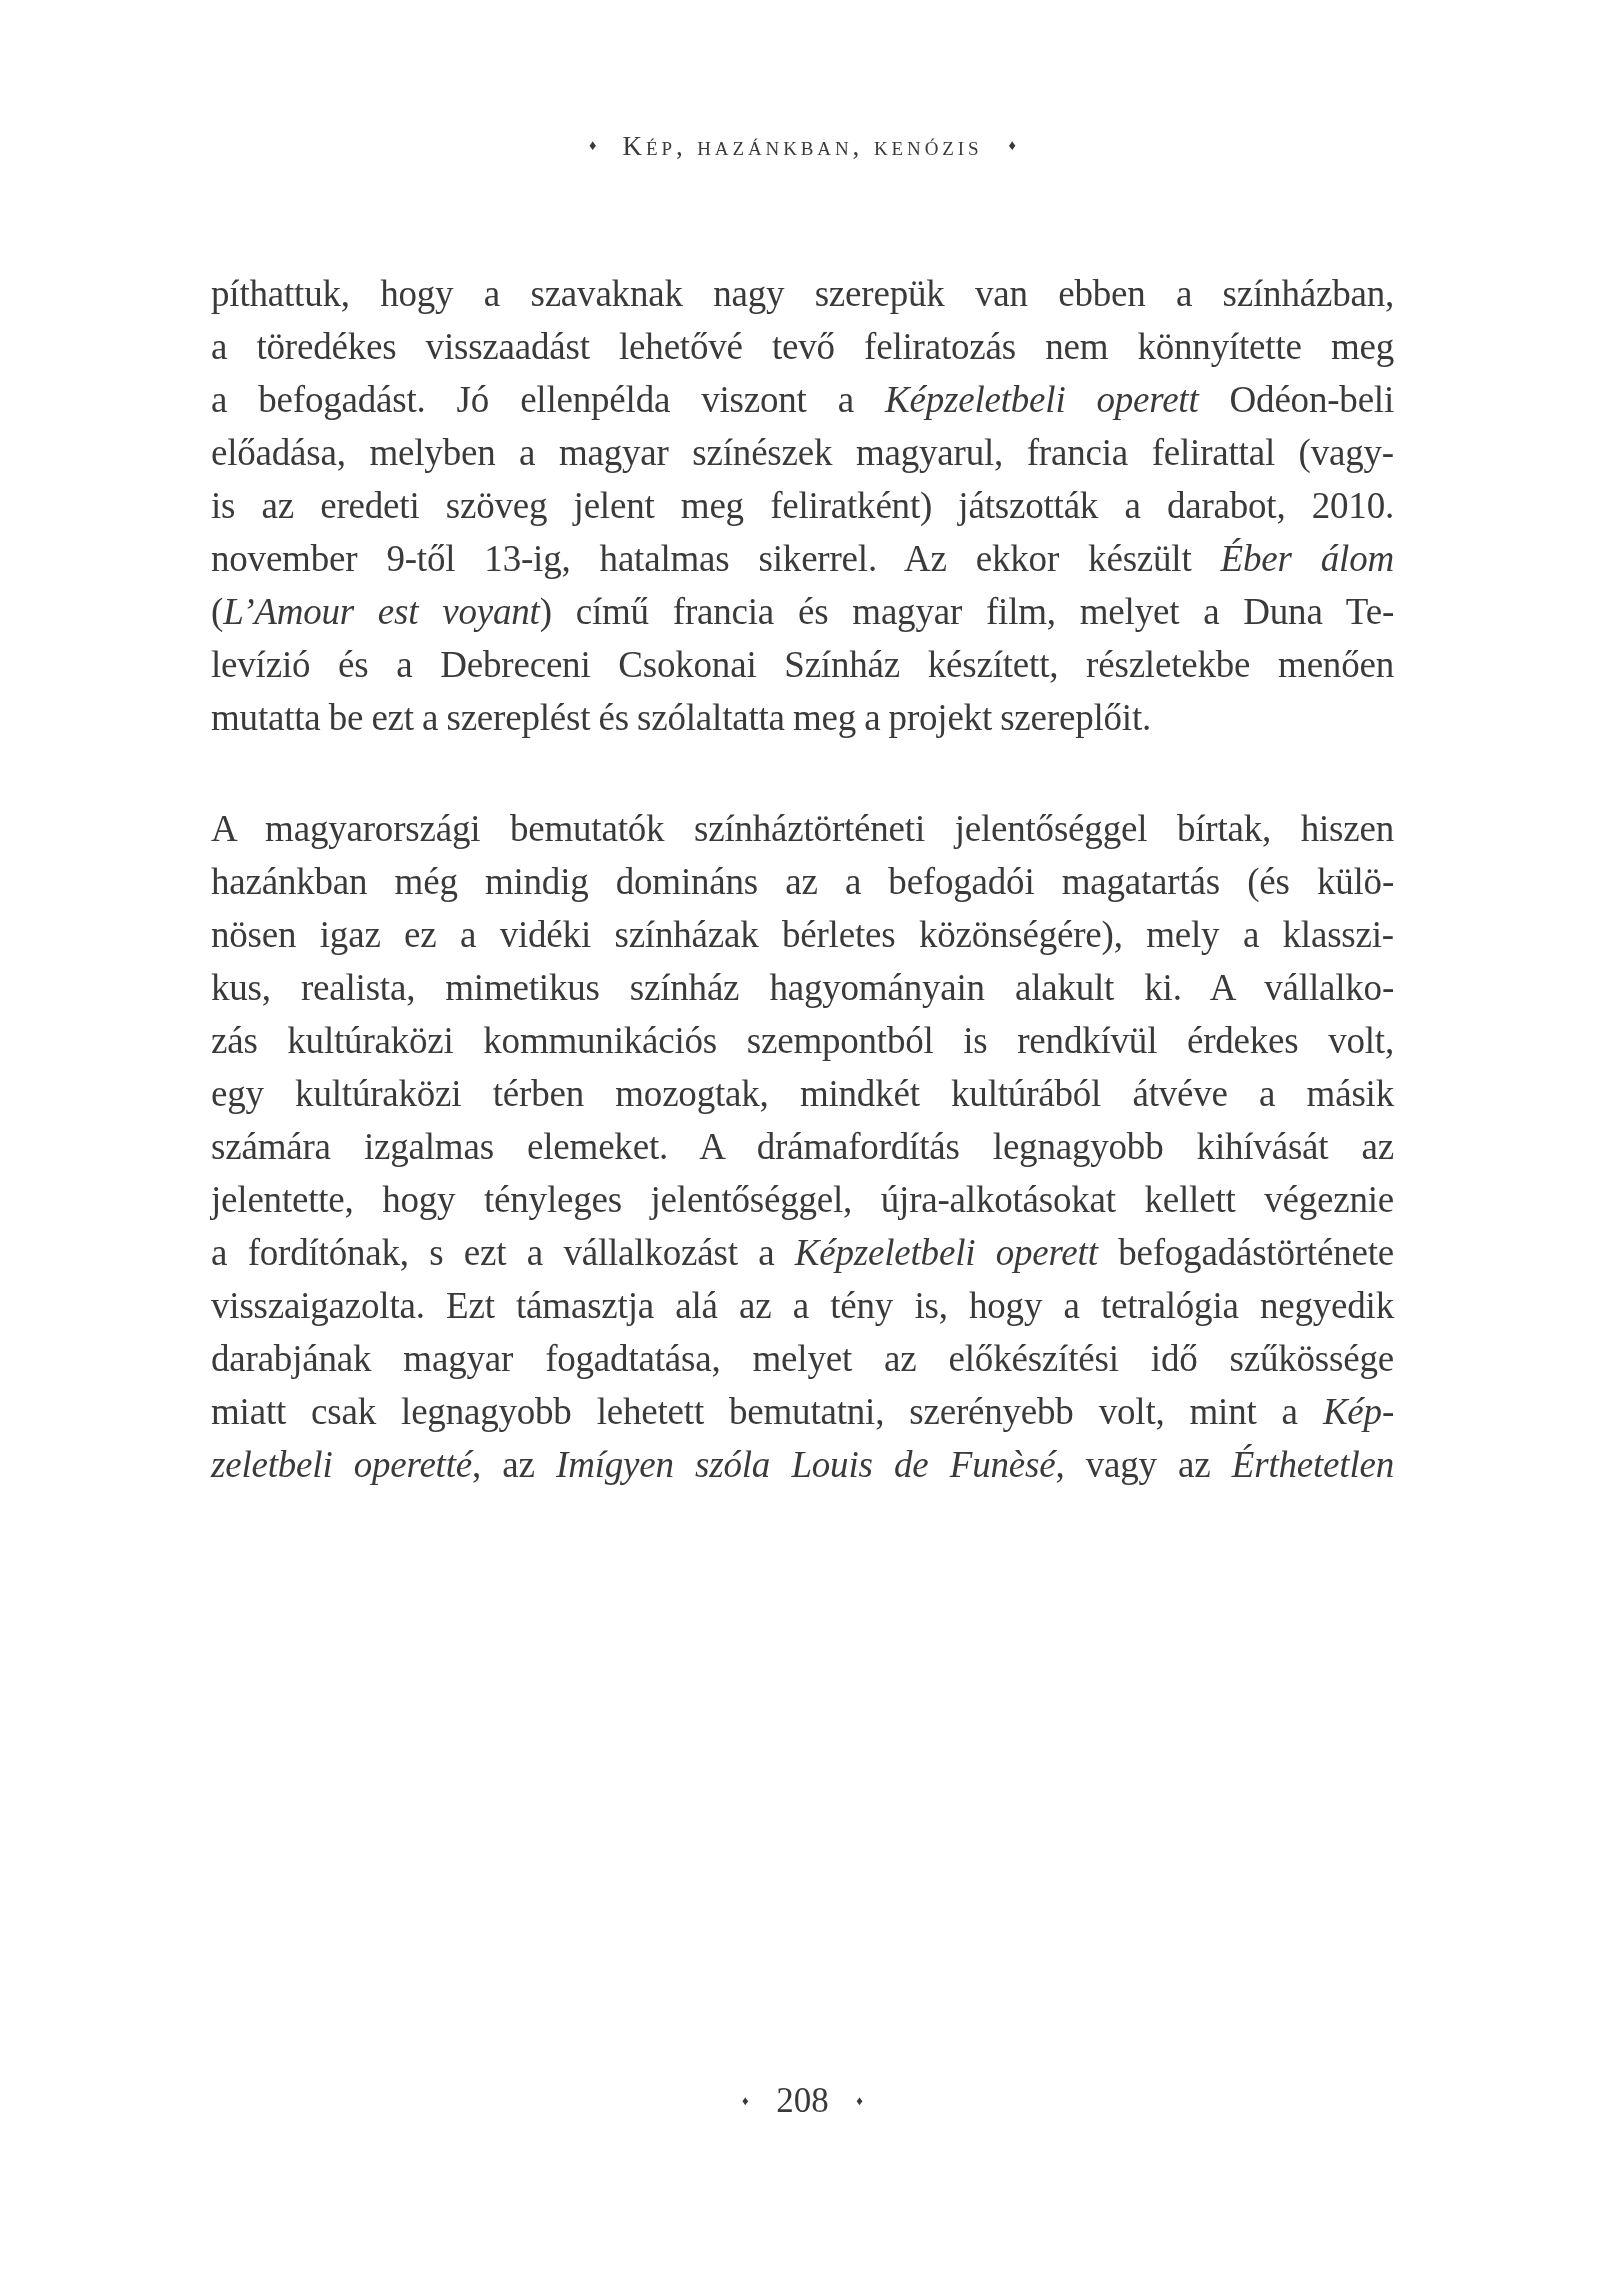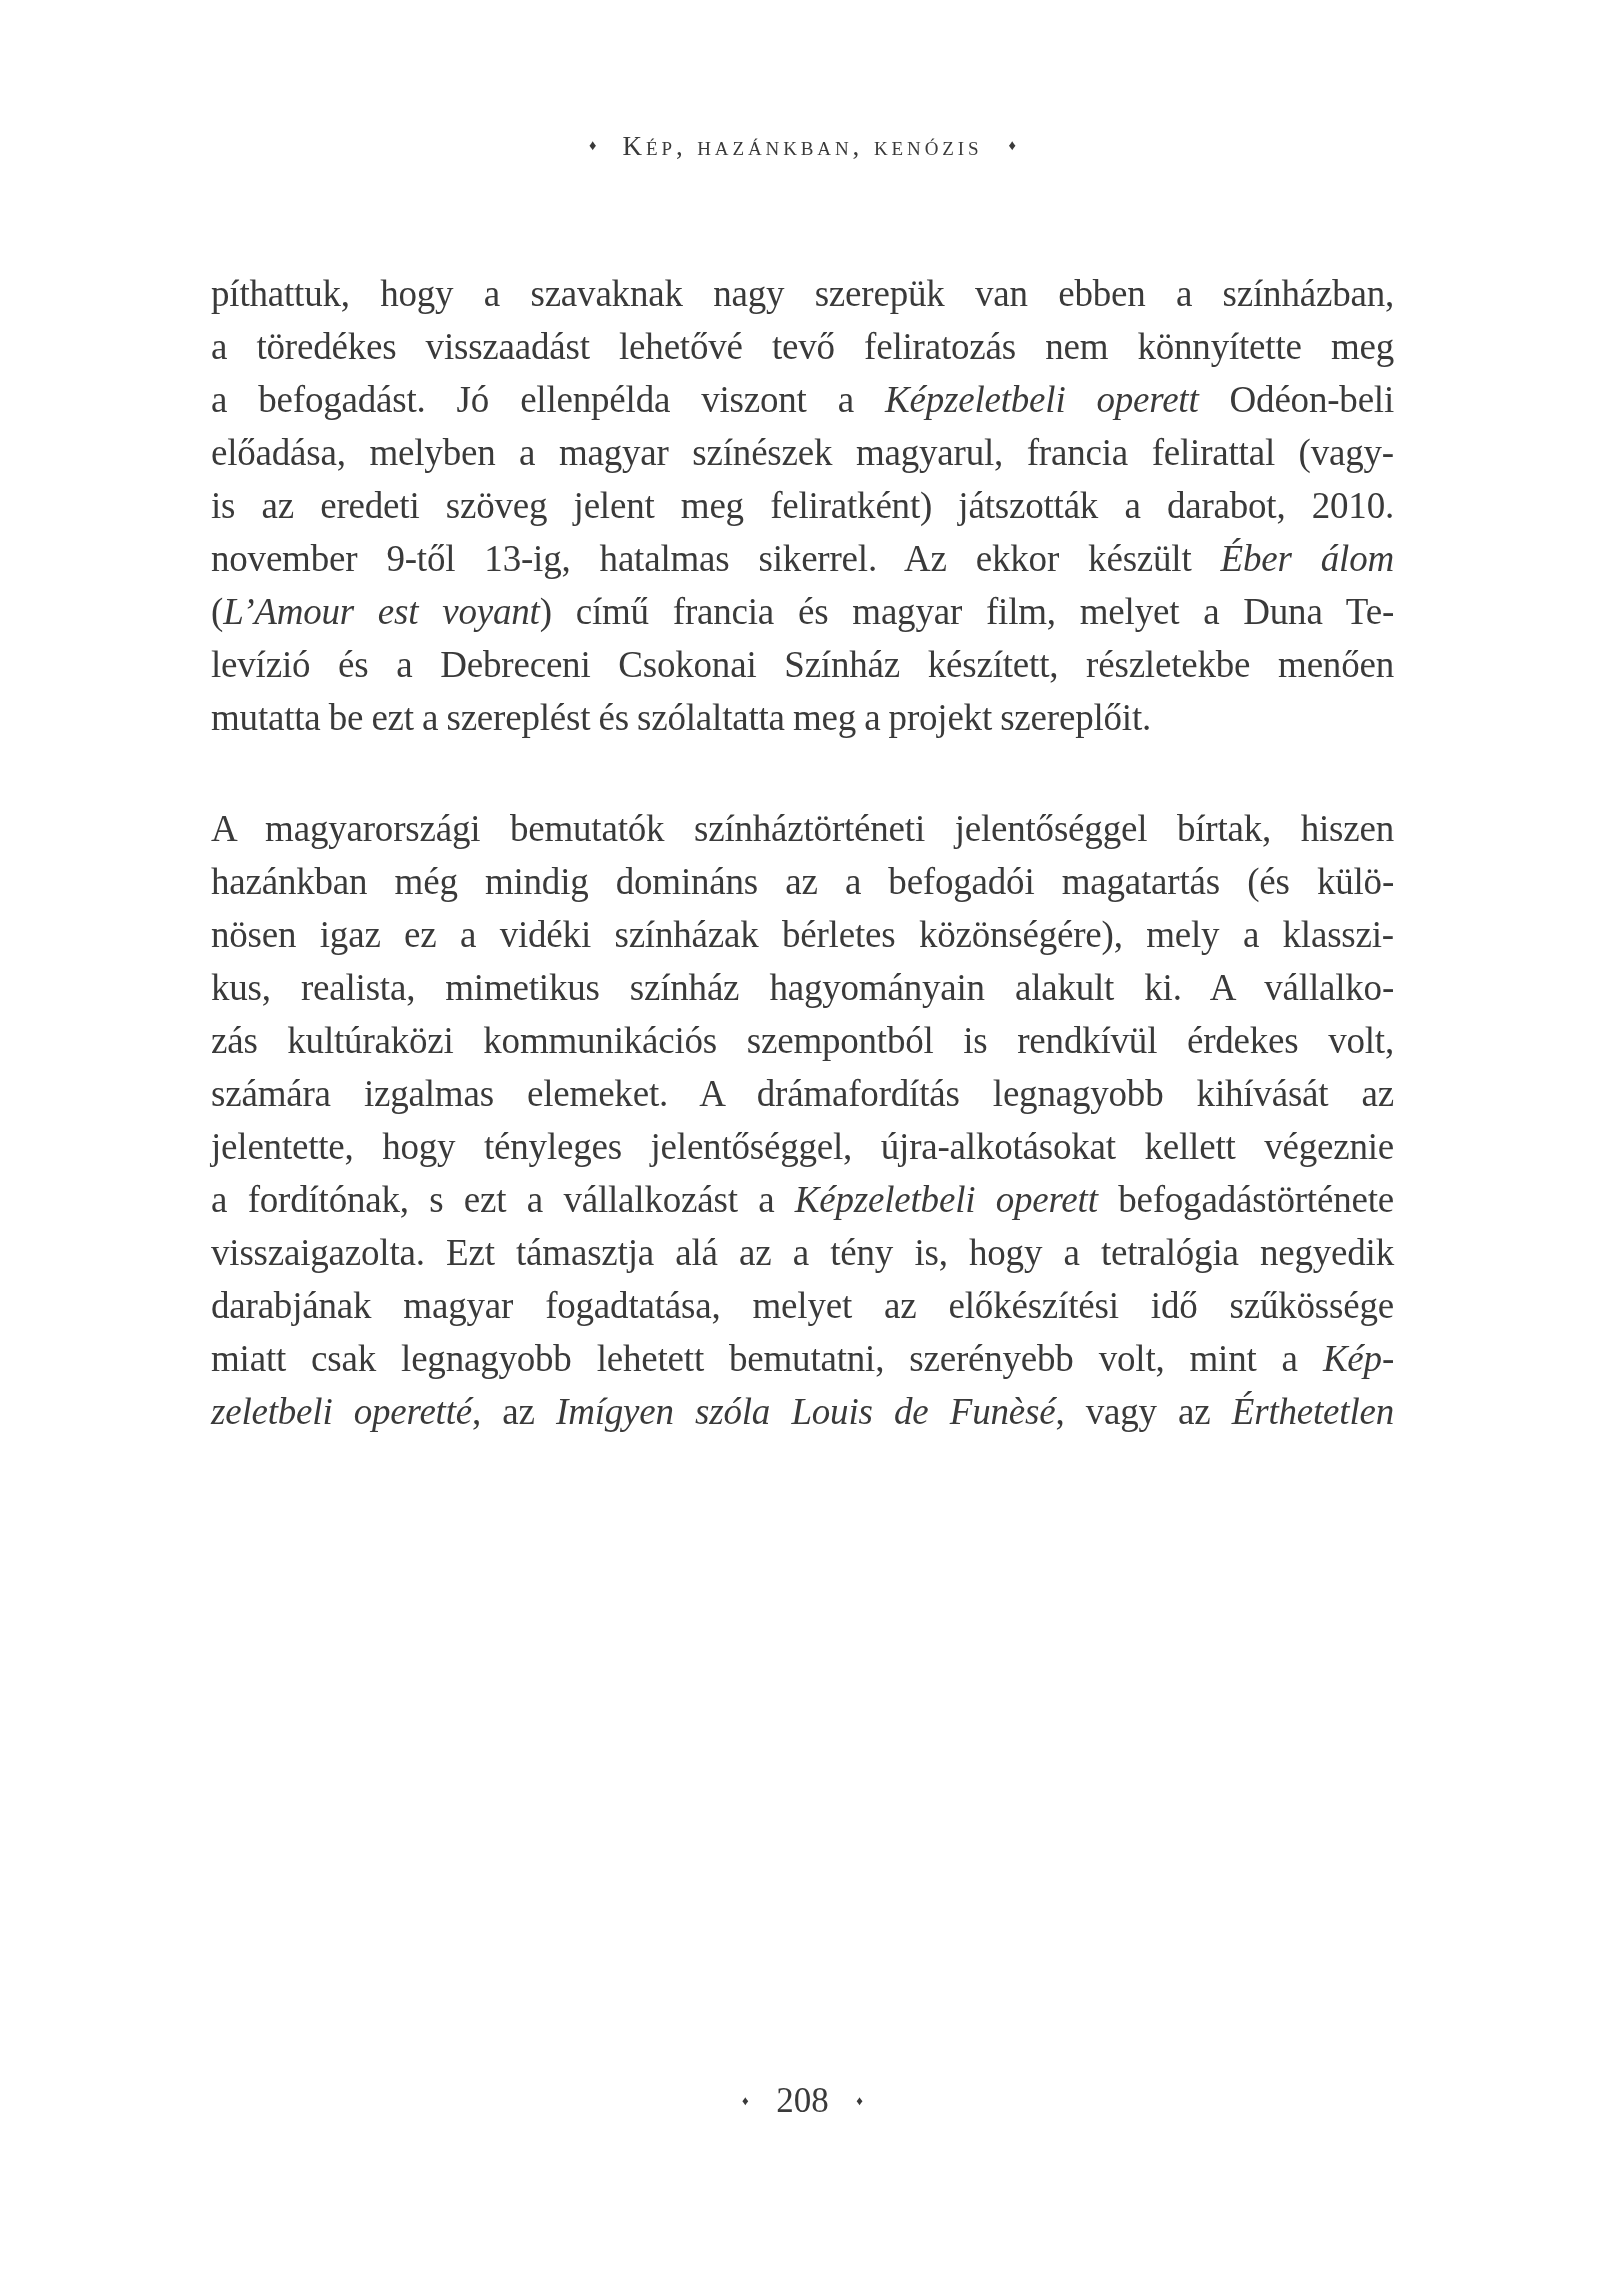--- a/index.html
+++ b/index.html
@@ -99,20 +99,21 @@
       <div class="line"><span>(</span><em>L’Amour est voyant</em><span>) című francia és magyar film, melyet a Duna Te-</span></div>
       <div class="line"><span>levízió és a Debreceni Csokonai Színház készített, részletekbe menően</span></div>
       <div class="line last"><span>mutatta be ezt a szereplést és szólaltatta meg a projekt szereplőit.</span></div>
     </div>
     <div class="para">
       <div class="line"><span>A magyarországi bemutatók színháztörténeti jelentőséggel bírtak, hiszen</span></div>
       <div class="line"><span>hazánkban még mindig domináns az a befogadói magatartás (és külö-</span></div>
       <div class="line"><span>nösen igaz ez a vidéki színházak bérletes közönségére), mely a klasszi-</span></div>
       <div class="line"><span>kus, realista, mimetikus színház hagyományain alakult ki. A vállalko-</span></div>
       <div class="line"><span>zás kultúraközi kommunikációs szempontból is rendkívül érdekes volt,</span></div>
+      <div class="line"><span>egy kultúraközi térben mozogtak, mindkét kultúrából átvéve a másik</span></div>
       <div class="line"><span>számára izgalmas elemeket. A drámafordítás legnagyobb kihívását az</span></div>
       <div class="line"><span>jelentette, hogy tényleges jelentőséggel, újra-alkotásokat kellett végeznie</span></div>
       <div class="line"><span>a fordítónak, s ezt a vállalkozást a </span><em>Képzeletbeli operett</em><span> befogadástörténete</span></div>
       <div class="line"><span>visszaigazolta. Ezt támasztja alá az a tény is, hogy a tetralógia negyedik</span></div>
       <div class="line"><span>darabjának magyar fogadtatása, melyet az előkészítési idő szűkössége</span></div>
       <div class="line"><span>miatt csak legnagyobb lehetett bemutatni, szerényebb volt, mint a </span><em>Kép-</em></div>
       <div class="line"><em>zeletbeli operetté</em><span>, az </span><em>Imígyen szóla Louis de Funèsé</em><span>, vagy az </span><em>Érthetetlen</em></div>
     </div>
   </main>
 

